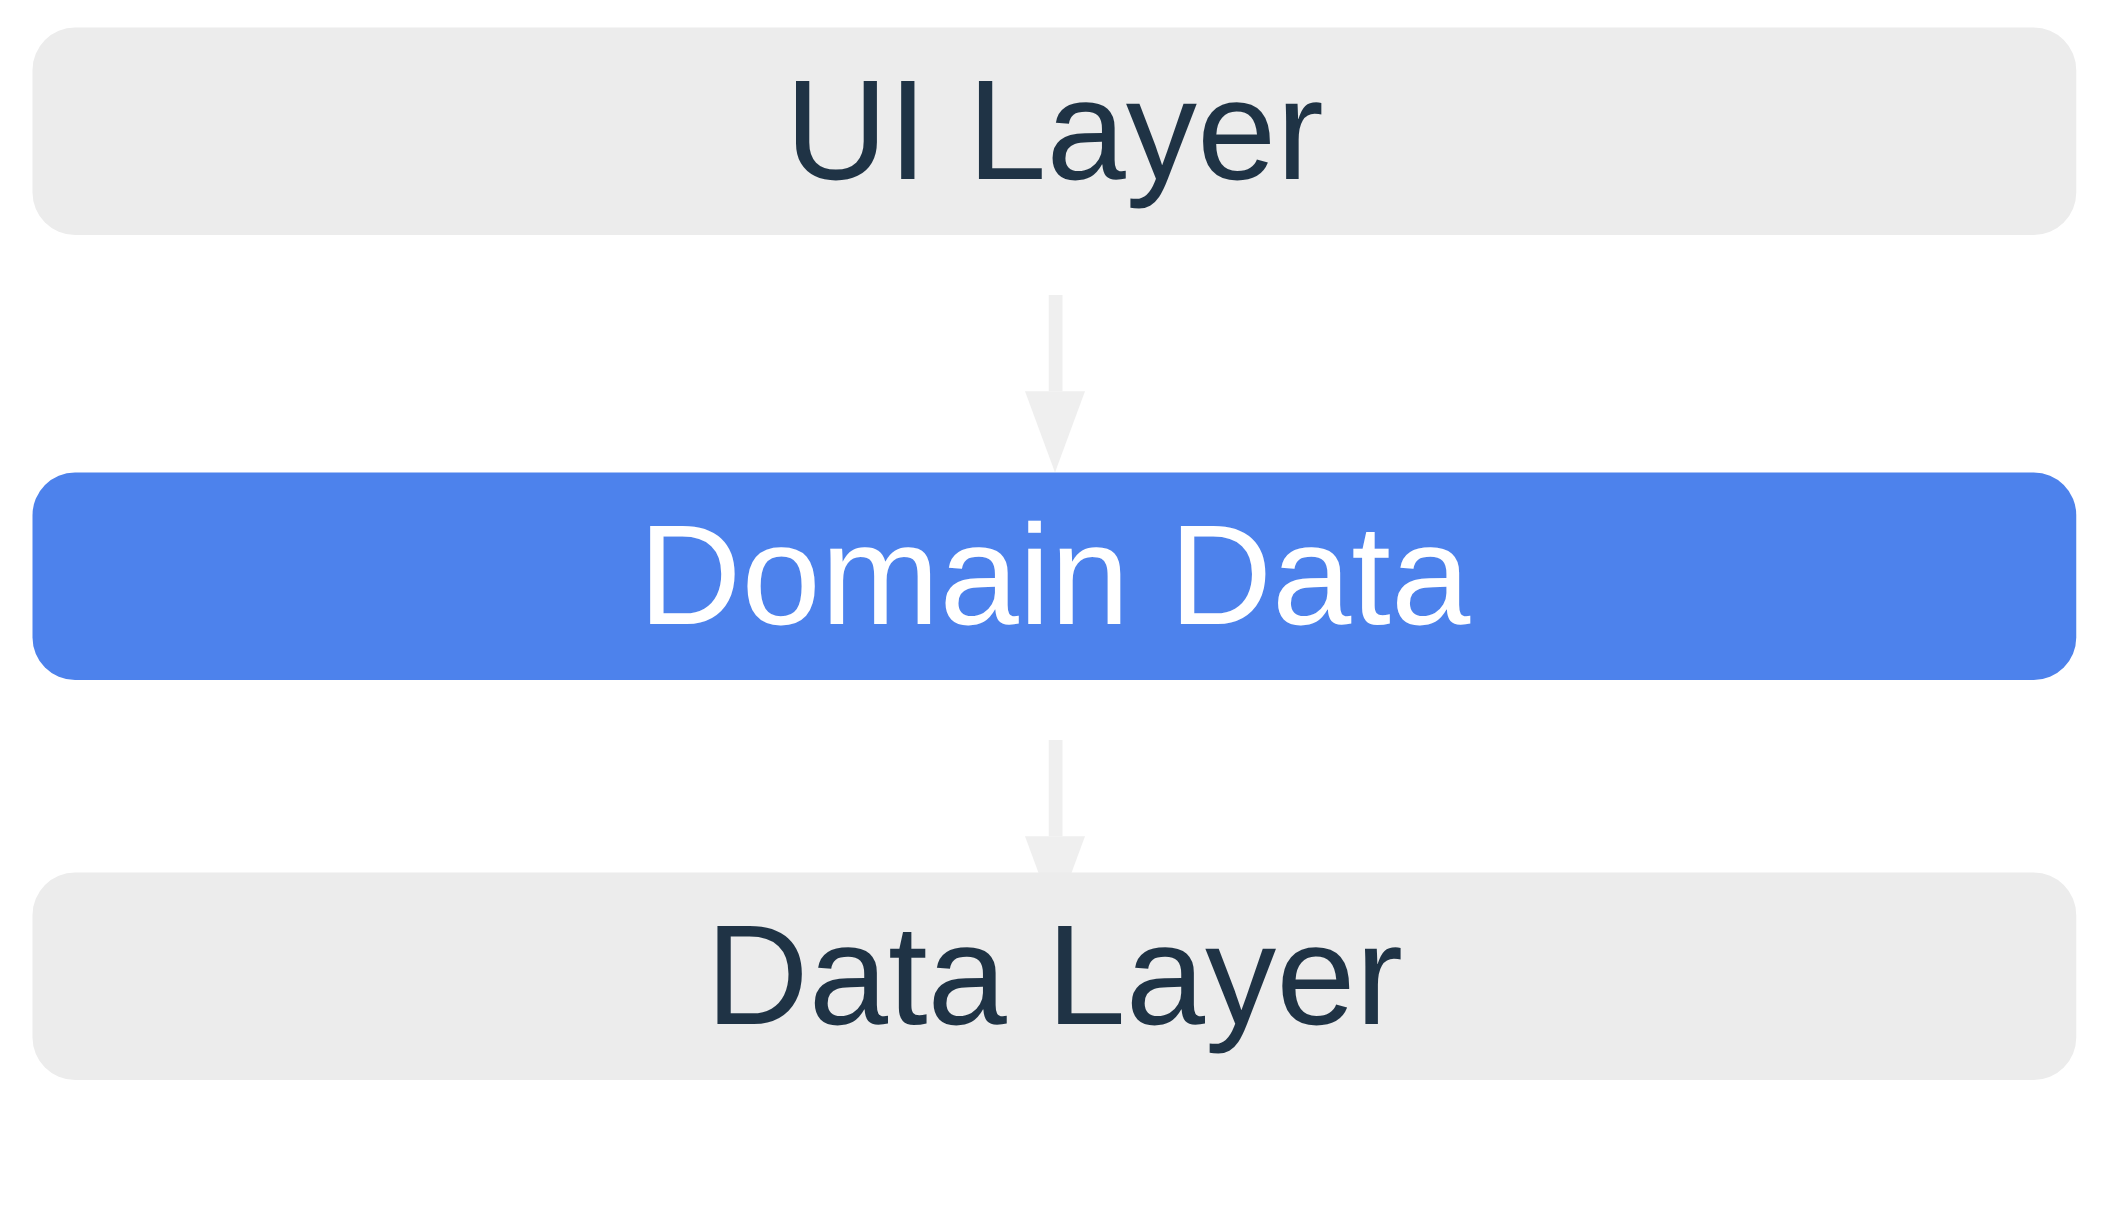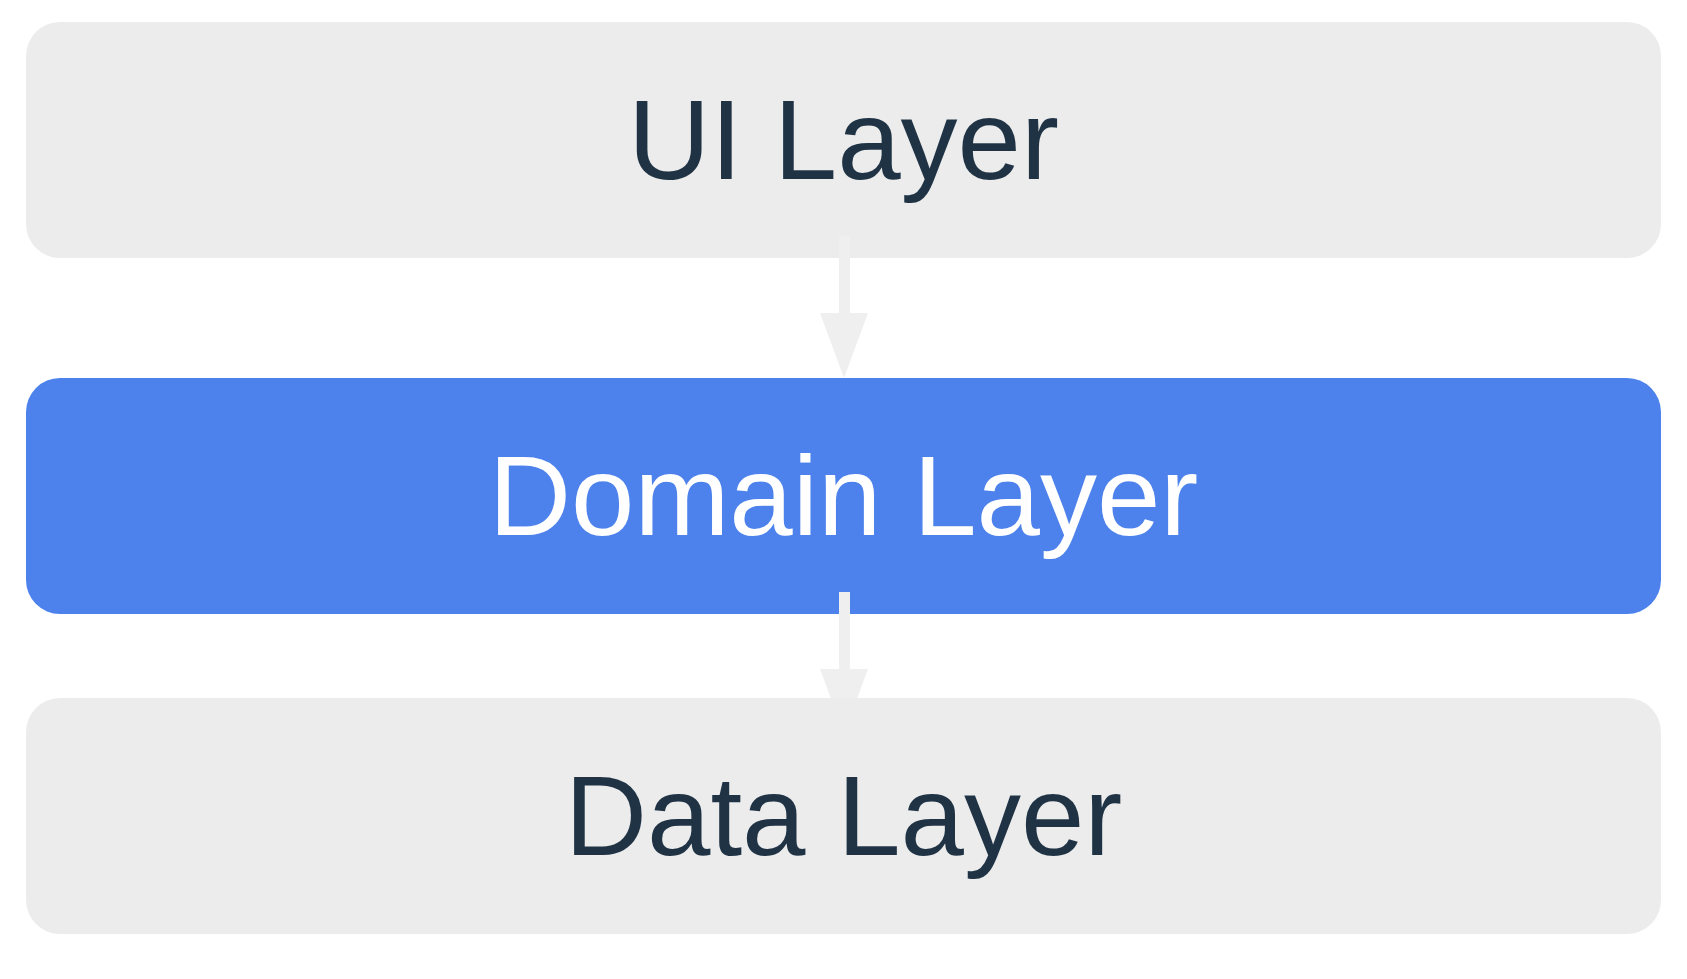--- a/index.html
+++ b/index.html
@@ -25,21 +25,21 @@
     position: relative;
     width: 1687px;
     height: 979px;
     background: var(--background);
   }
 
   .layer-box {
     position: absolute;
     left: 26px;
     width: 1635px;
-    height: 236px;
+    height: 166px;
     border-radius: 34px;
     display: flex;
     align-items: center;
     justify-content: center;
   }
 
   .layer-box.neutral { background: var(--box-bg); }
   .layer-box.accent  { background: var(--accent-bg); }
 
   .pos-ui     { top: 22px; }
@@ -90,21 +90,21 @@
   <div class="layer-box neutral pos-ui">
     <span class="layer-label dark">UI Layer</span>
   </div>
 
   <div class="arrow pos-arrow-1">
     <div class="arrow-stem"></div>
     <div class="arrow-head"></div>
   </div>
 
   <div class="layer-box accent pos-domain">
-    <span class="layer-label light">Domain Layer</span>
+    <span class="layer-label light">Domain Data</span>
   </div>
 
   <div class="arrow pos-arrow-2">
     <div class="arrow-stem"></div>
     <div class="arrow-head"></div>
   </div>
 
   <div class="layer-box neutral pos-data">
     <span class="layer-label dark">Data Layer</span>
   </div>

